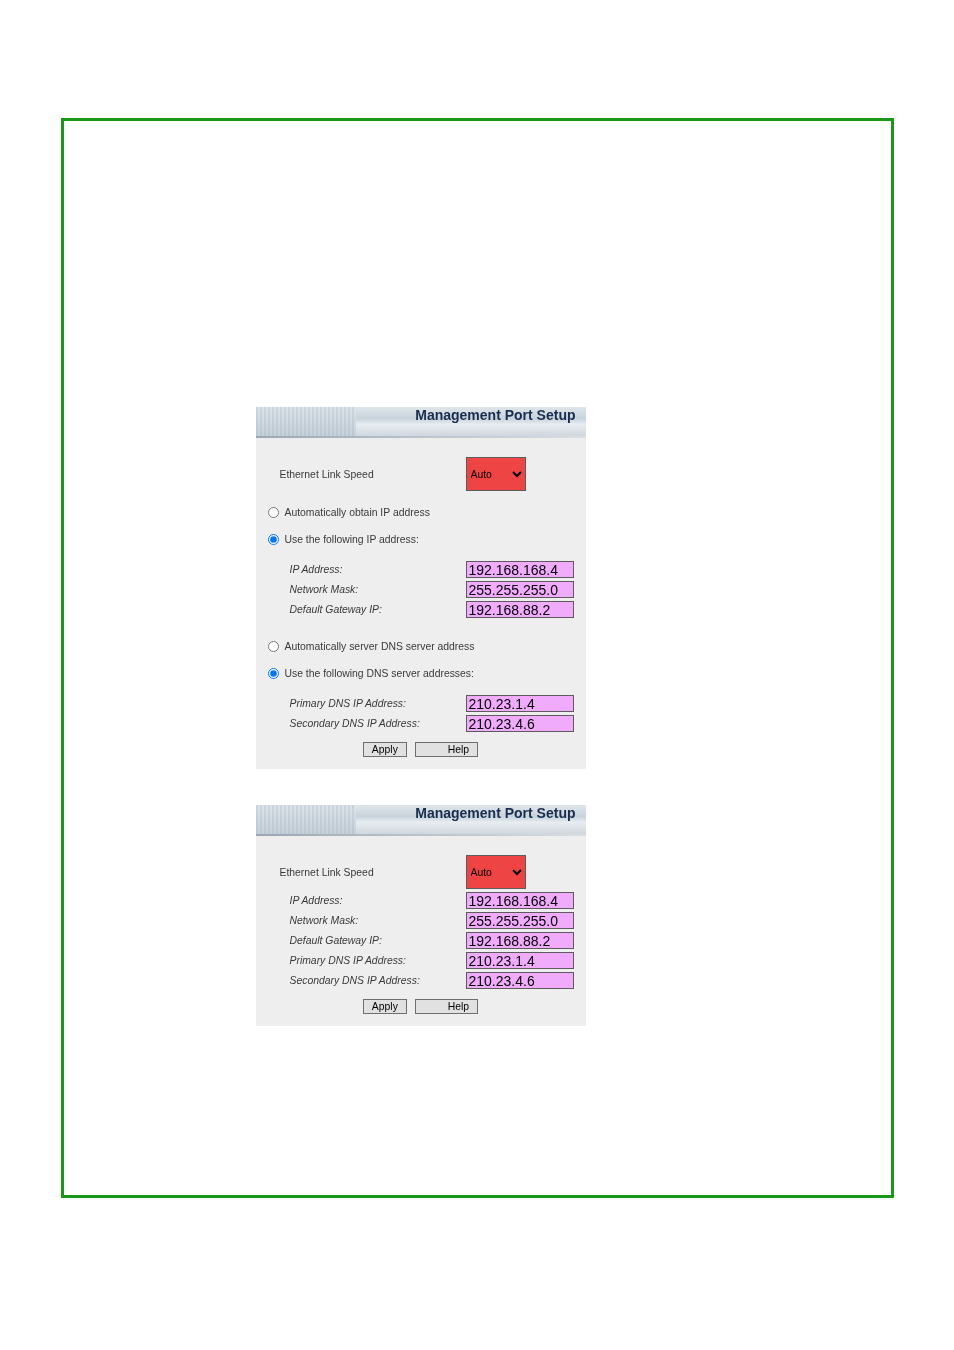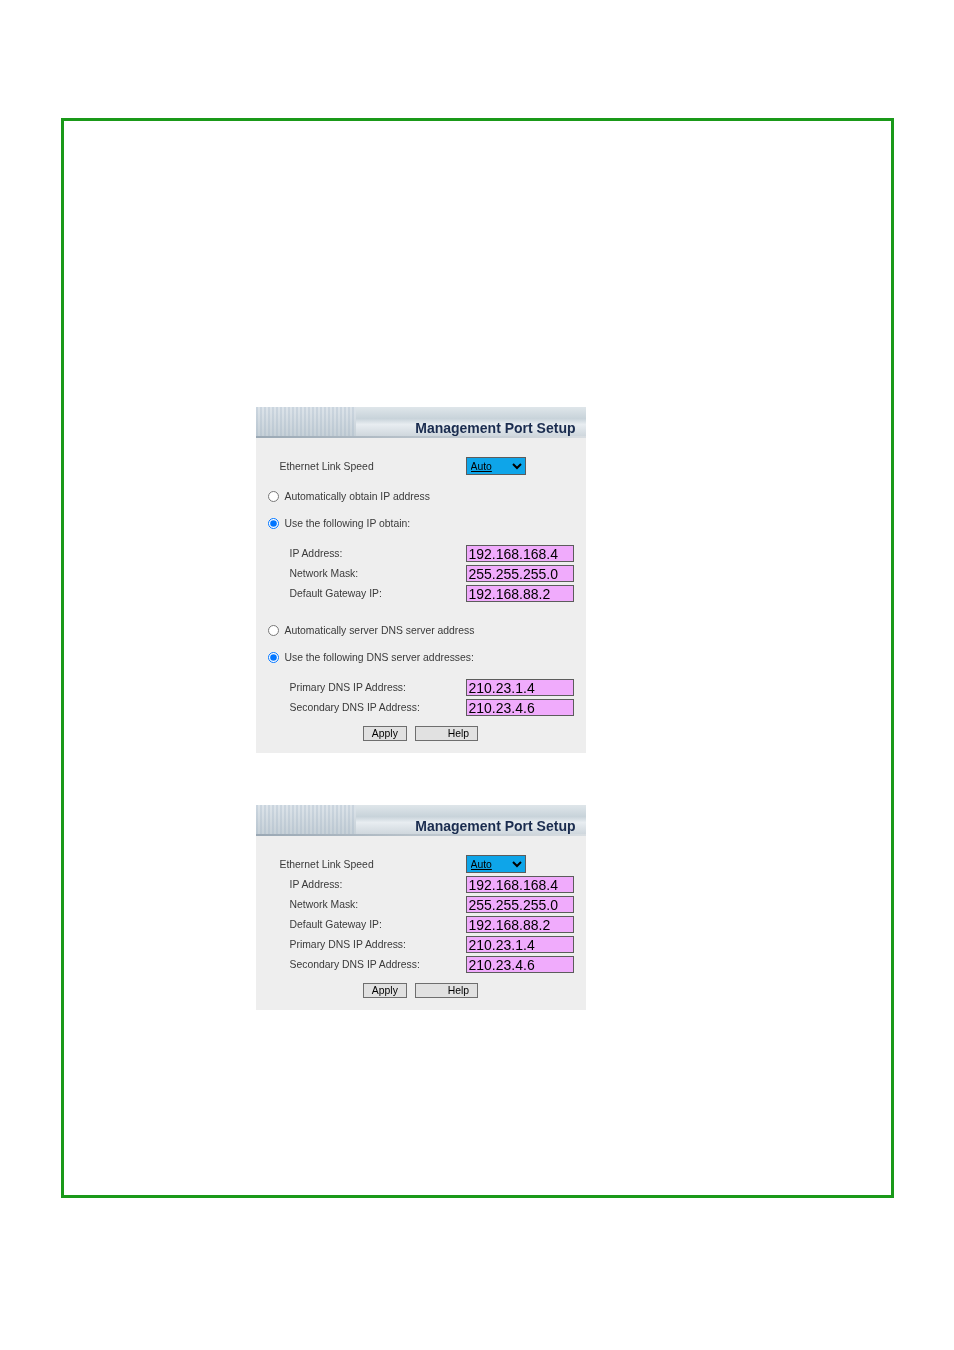--- a/index.html
+++ b/index.html
@@ -29,21 +29,21 @@
       left: 192px;
       top: 684px;
     }
     .panel-header {
       background: linear-gradient(to bottom, #dfe6ea 0%, #c8d3da 40%, #e8edf1 60%, #cfd7dd 100%);
       color: #1a2c4f;
       font-weight: bold;
       font-size: 14px;
       height: 29px;
       display: flex;
-      align-items: flex-end;
+      align-items: flex-start;
       justify-content: flex-end;
       padding-right: 10px;
       position: relative;
     }
     .panel-header::before {
       content: "";
       position: absolute;
       left: 0;
       top: 0;
       width: 100px;
@@ -69,42 +69,42 @@
     }
     .label-cell {
       flex: 0 0 186px;
       white-space: nowrap;
     }
     .label-cell-indent {
       flex: 0 0 186px;
       padding-left: 10px;
       white-space: nowrap;
       box-sizing: border-box;
+      font-style: italic;
     }
     .control-cell {
       flex: 1;
     }
     .text-input {
       width: 108px;
       height: 17px;
       font-family: Arial, sans-serif;
       font-size: 14px;
       border: 1px solid #5c5c5c;
       background: #f0abfc;
       padding: 0 2px;
       box-sizing: border-box;
     }
     .select-box {
       width: 60px;
-      height: 18px;
+      height: 34px;
       font-family: Arial, sans-serif;
       font-size: 10.4px;
       border: 1px solid #5c5c5c;
-      background: #0ea5e9;
-      text-decoration: underline;
+      background: #ef4444;
     }
     .radio-row {
       display: flex;
       align-items: center;
       margin: 16px 0;
       font-size: 10.4px;
     }
     .radio-row input[type=radio] {
       margin: 0 6px 0 0;
       width: 11px;
@@ -152,21 +152,21 @@
           </select>
         </div>
       </div>
 
       <div class="radio-row">
         <input type="radio" name="ipmode1" style="">
         <span>Automatically obtain IP address</span>
       </div>
       <div class="radio-row">
         <input type="radio" name="ipmode1" checked="" style="">
-        <span>Use the following IP obtain:</span>
+        <span>Use the following IP address:</span>
       </div>
 
       <div class="form-row">
         <div class="label-cell-indent">IP Address:</div>
         <div class="control-cell">
           <input class="text-input" type="text" value="192.168.168.4" style="">
         </div>
       </div>
 
       <div class="form-row">

